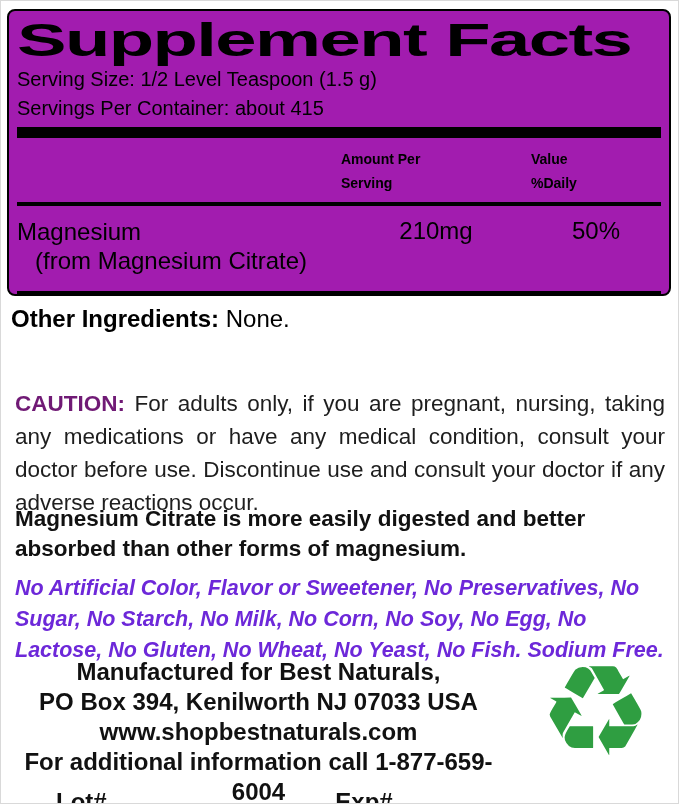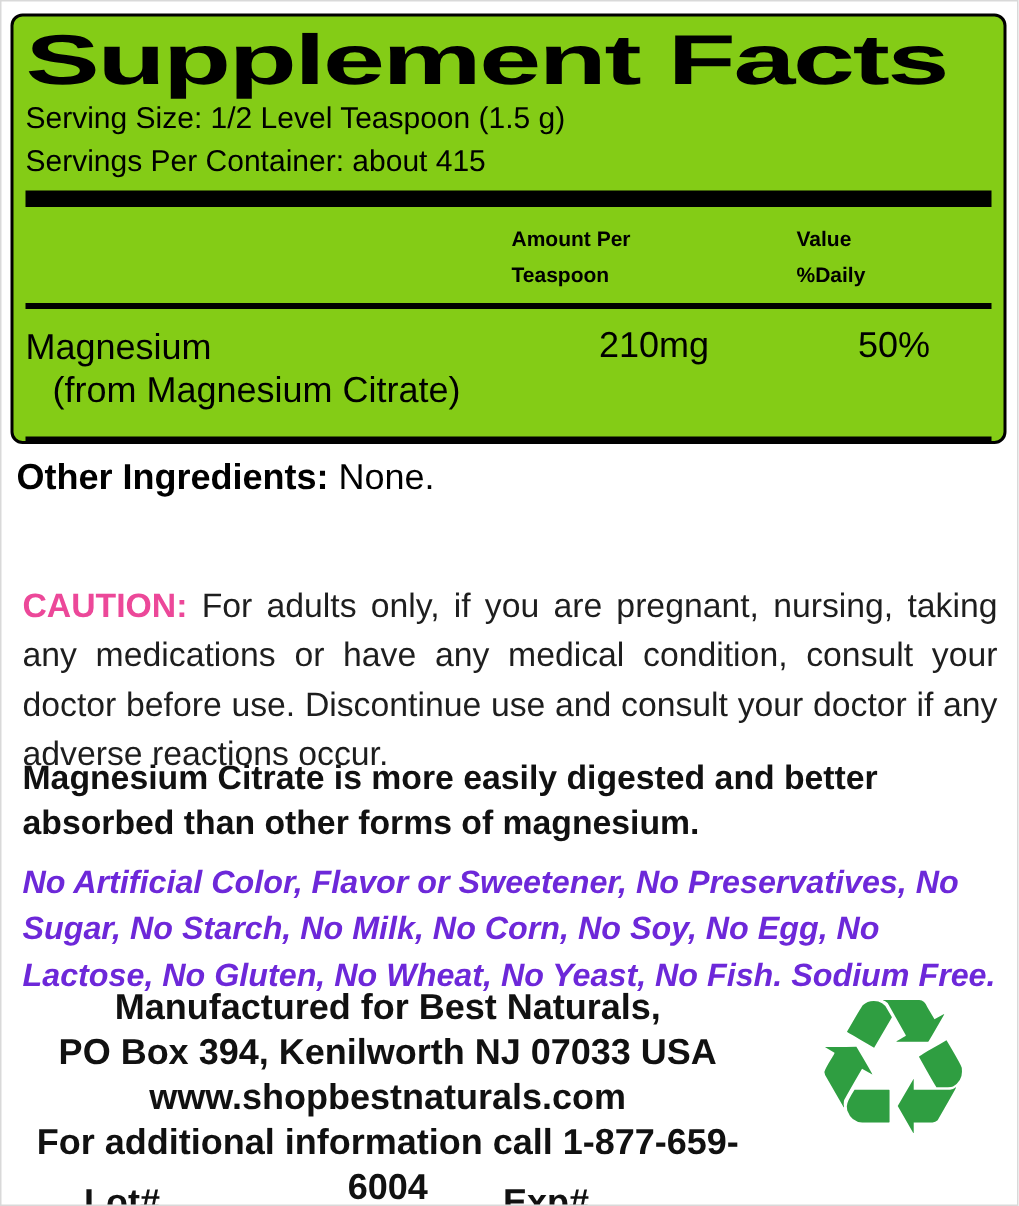--- a/index.html
+++ b/index.html
@@ -13,21 +13,21 @@
     box-sizing:border-box;
     border:1px solid #d9d9d9;
   }
   
   .facts-box{
     position:absolute;left:6px;top:8px;width:664px;height:287px;
     border:2.5px solid #000;border-radius:8px;
     box-sizing:border-box;
     padding:2px 8px 0 8px;
     overflow:hidden;
-    background:#84cc16;
+    background:#a21caf;
   }
   .facts-title{
     font-size:47px;font-weight:700;white-space:nowrap;
     transform:scaleX(1.58);transform-origin:left center;
     display:inline-block;line-height:1.06;letter-spacing:-1px;
     margin-top:2px;
   }
   .serving-line{font-size:20px;line-height:29px;}
   .bar-thick{height:11px;background:#000;margin-top:4px;}
   .bar-med{height:4px;background:#000;}
@@ -88,21 +88,21 @@
 
 <div class="facts-box">
   <span class="facts-title">Supplement Facts</span>
   <div class="serving-line">Serving Size: 1/2 Level Teaspoon (1.5 g)</div>
   <div class="serving-line">Servings Per Container: about 415</div>
   <div class="bar-thick"></div>
 
   <div class="tbl-header">
     <div class="col-amount">
       <div>Amount Per</div>
-      <div>Teaspoon</div>
+      <div>Serving</div>
     </div>
     <div class="col-dv">
       <div>Value</div>
       <div>%Daily</div>
     </div>
   </div>
 
   <div class="bar-med"></div>
 
   <div class="nutrient-row">
@@ -115,21 +115,21 @@
   </div>
 
   <div class="bar-bottom"></div>
 </div>
 
 <div class="other-ing">
   <span class="lbl">Other Ingredients:</span><span> None.</span>
 </div>
 
 <div class="caution">
-  <span class="lbl" id="caution-label" style="color: #ec4899;">CAUTION:</span><span> For adults only, if you are pregnant, nursing, taking any medications or have any medical condition, consult your doctor before use. Discontinue use and consult your doctor if any adverse reactions occur.</span>
+  <span class="lbl" id="caution-label" style="color: #701a75;">CAUTION:</span><span> For adults only, if you are pregnant, nursing, taking any medications or have any medical condition, consult your doctor before use. Discontinue use and consult your doctor if any adverse reactions occur.</span>
 </div>
 
 <div class="absorb">Magnesium Citrate is more easily digested and better absorbed than other forms of magnesium.</div>
 
 <div class="claims" id="claims" style="color: #6d28d9;">No Artificial Color, Flavor or Sweetener, No Preservatives, No Sugar, No Starch, No Milk, No Corn, No Soy, No Egg, No Lactose, No Gluten, No Wheat, No Yeast, No Fish. Sodium Free.</div>
 
 <div class="footer-text">
   <div>Manufactured for Best Naturals,</div>
   <div>PO Box 394, Kenilworth NJ 07033 USA</div>
   <div>www.shopbestnaturals.com</div>

